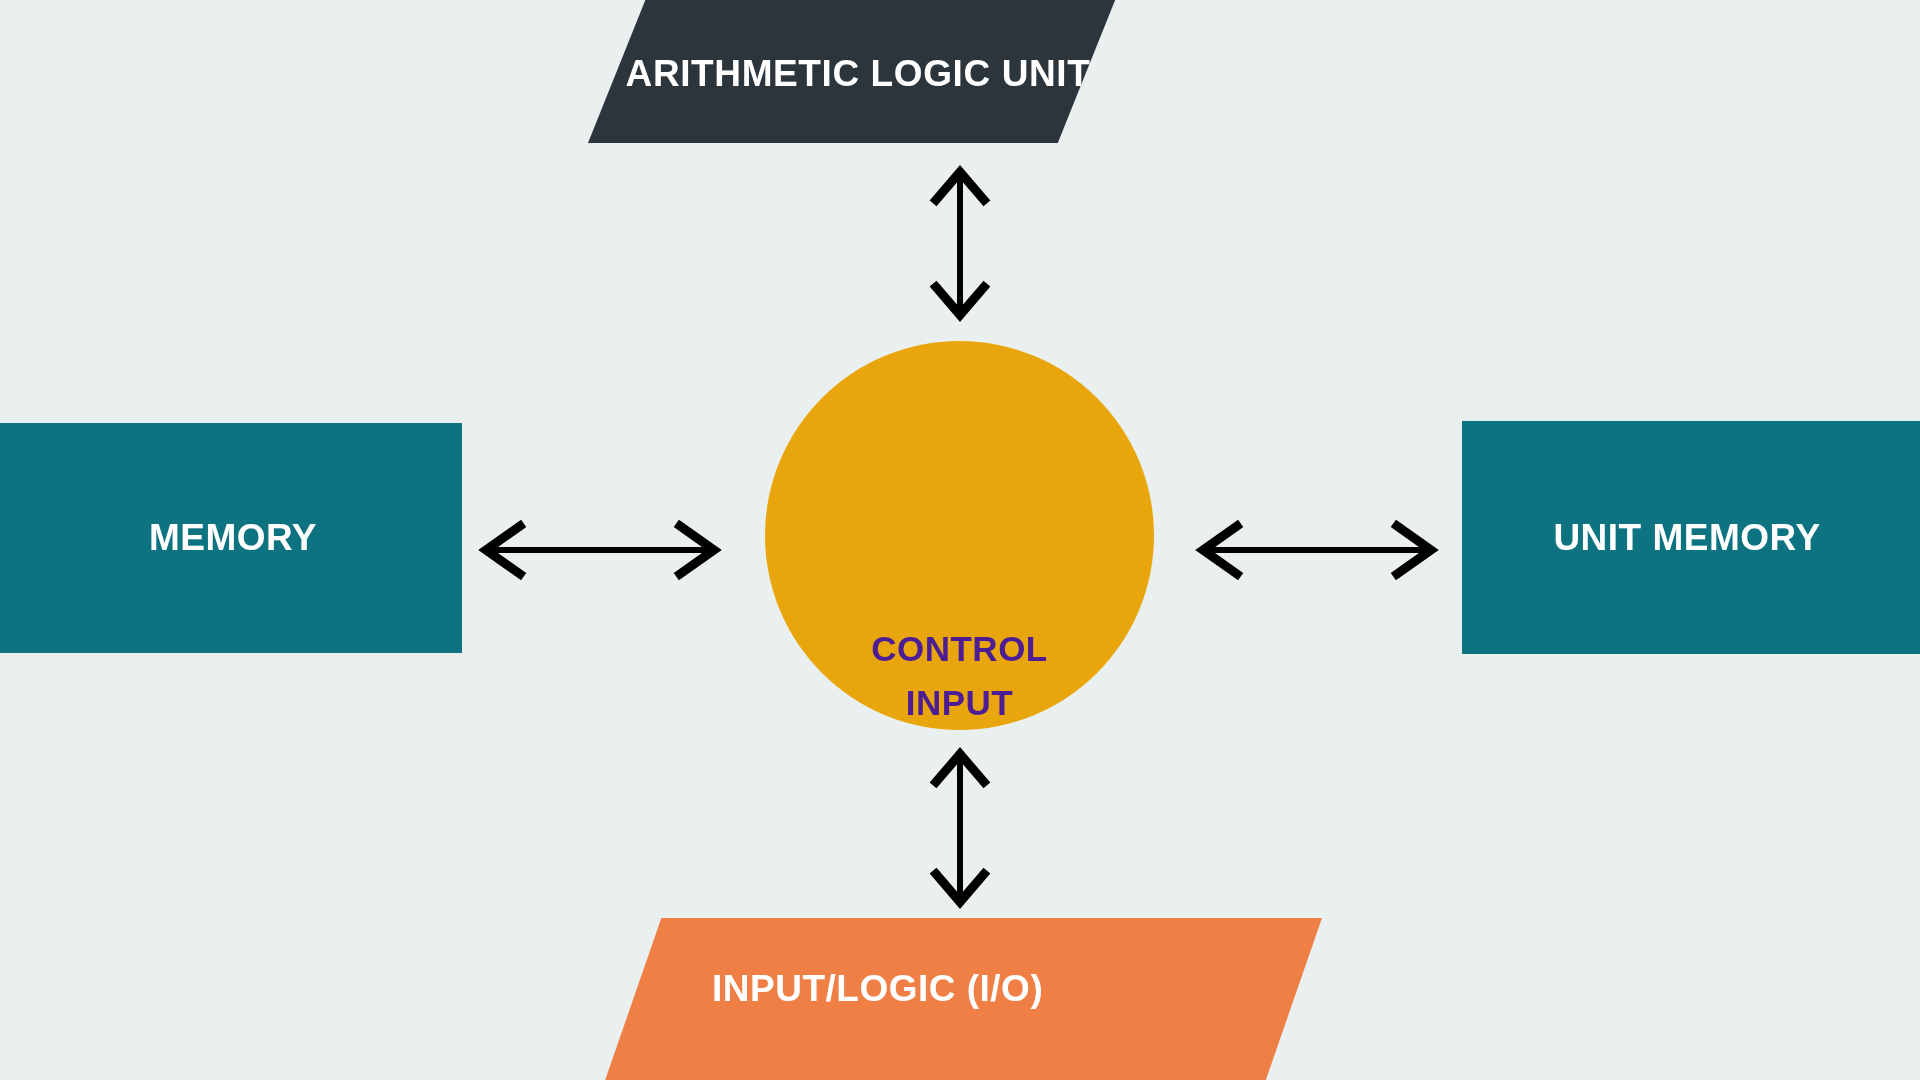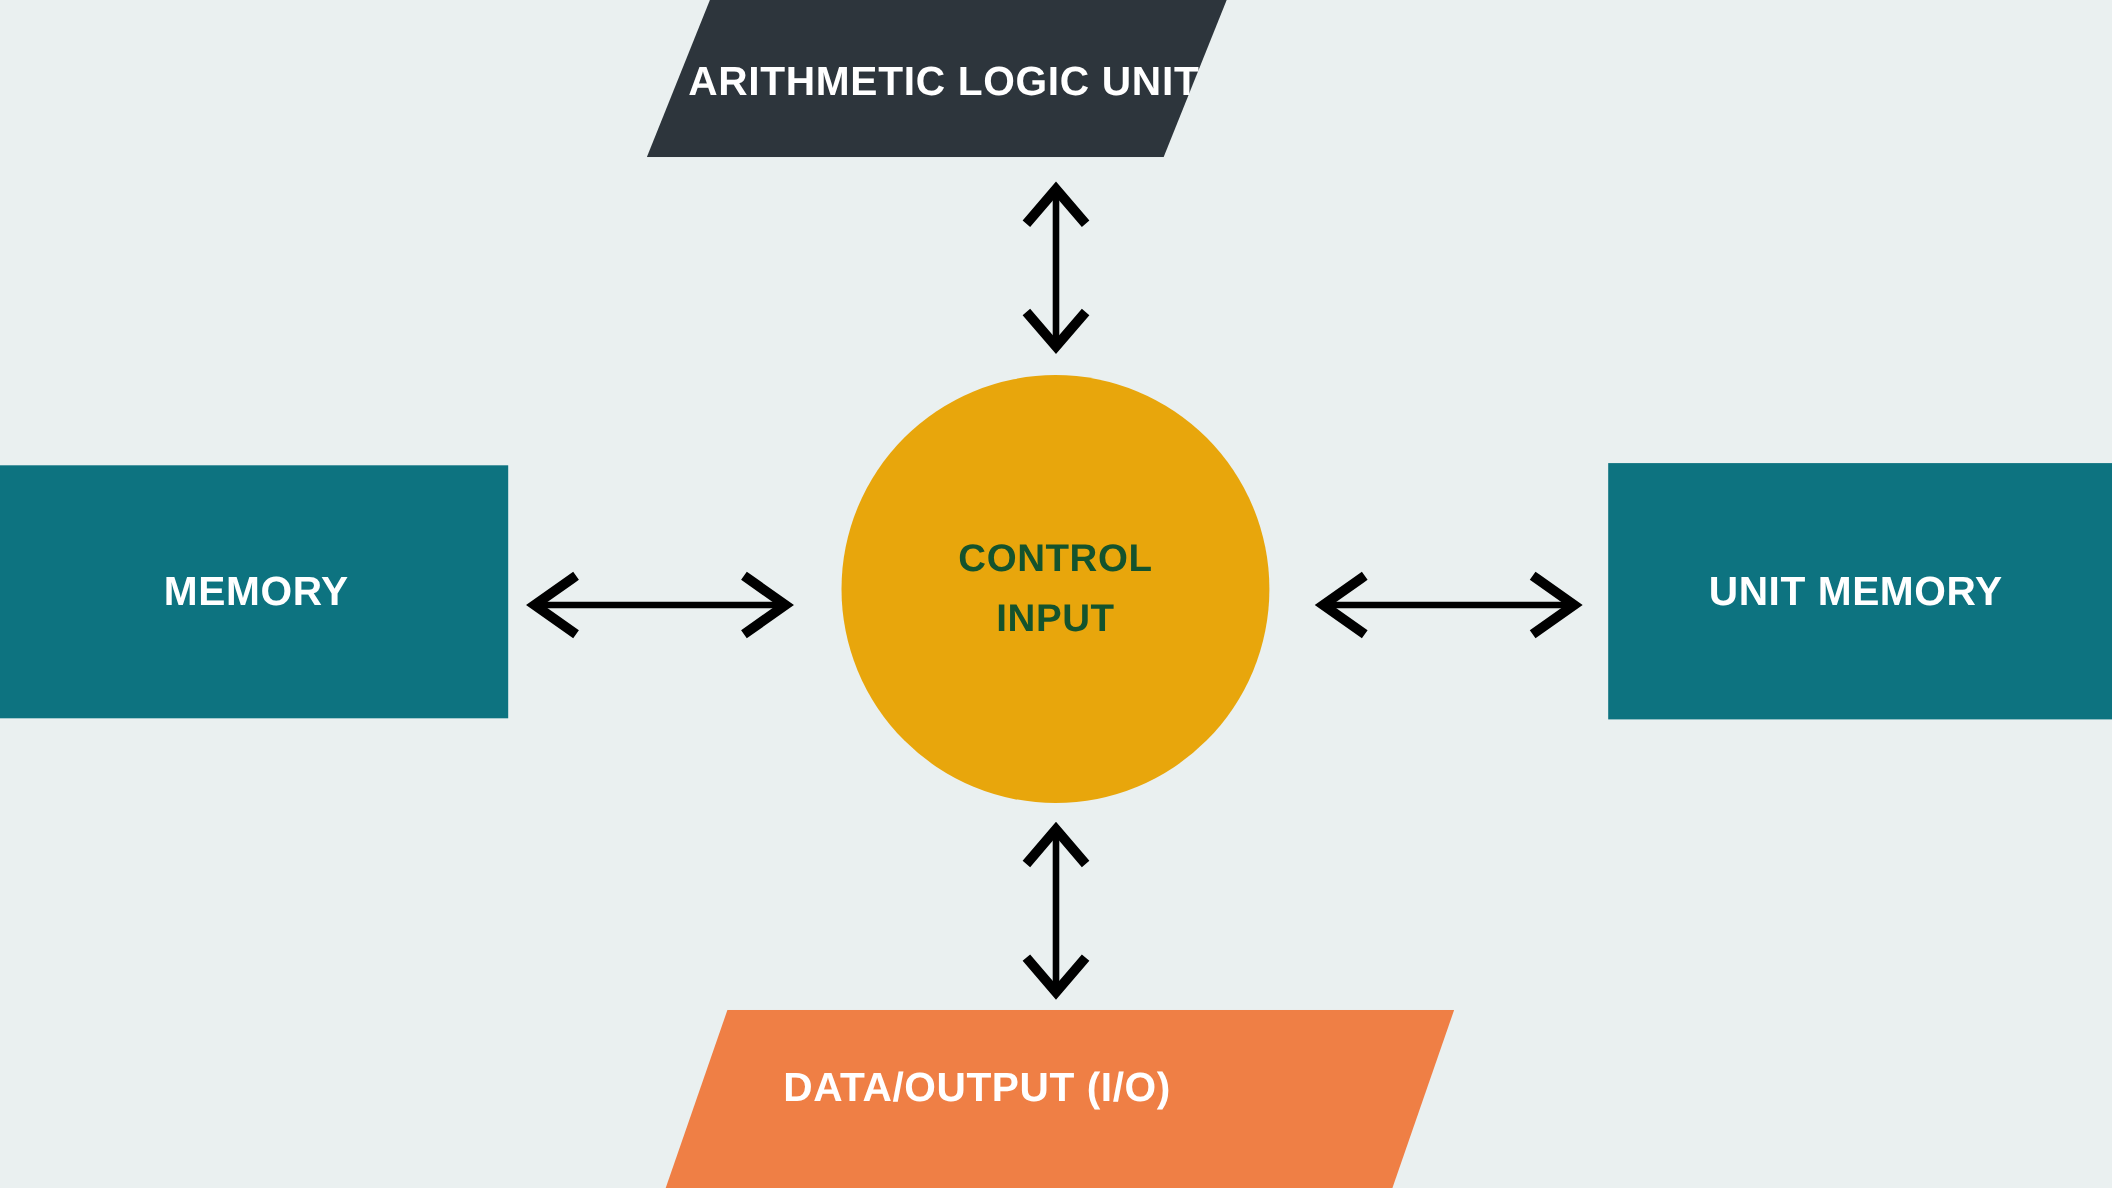--- a/index.html
+++ b/index.html
@@ -44,26 +44,27 @@
 
   
   #control-unit {
     position:absolute;
     left:765px; top:341px;
     width:389px; height:389px;
     border-radius:50%;
     background:#e8a60c;
   }
   #control-unit .node-label {
-    color:#14532d;
+    color:#4c1d95;
     font-size:35px;
     font-weight:bold;
     line-height:1.55;
     letter-spacing:0.5px;
     flex-direction:column;
+    justify-content:flex-end;
   }
 
   
   #instruction-memory {
     position:absolute;
     left:-10px; top:423px;
     width:472px; height:230px;
     background:#0d7380;
   }
   #instruction-memory .node-label {
@@ -179,17 +180,17 @@
     <svg viewBox="0 0 100 160">
       <line x1="50" y1="8" x2="50" y2="152" stroke="#000" stroke-width="6"></line>
       <polyline points="26,34 50,6 74,34" fill="none" stroke="#000" stroke-width="9" stroke-linecap="square" stroke-linejoin="miter"></polyline>
       <polyline points="26,126 50,154 74,126" fill="none" stroke="#000" stroke-width="9" stroke-linecap="square" stroke-linejoin="miter"></polyline>
     </svg>
   </div>
 
   <div id="input-output">
     <div class="shape"></div>
     <div class="node-label">
-      <span>DATA/OUTPUT (I/O)</span>
+      <span>INPUT/LOGIC (I/O)</span>
     </div>
   </div>
 
 </div>
 
 </body></html>

